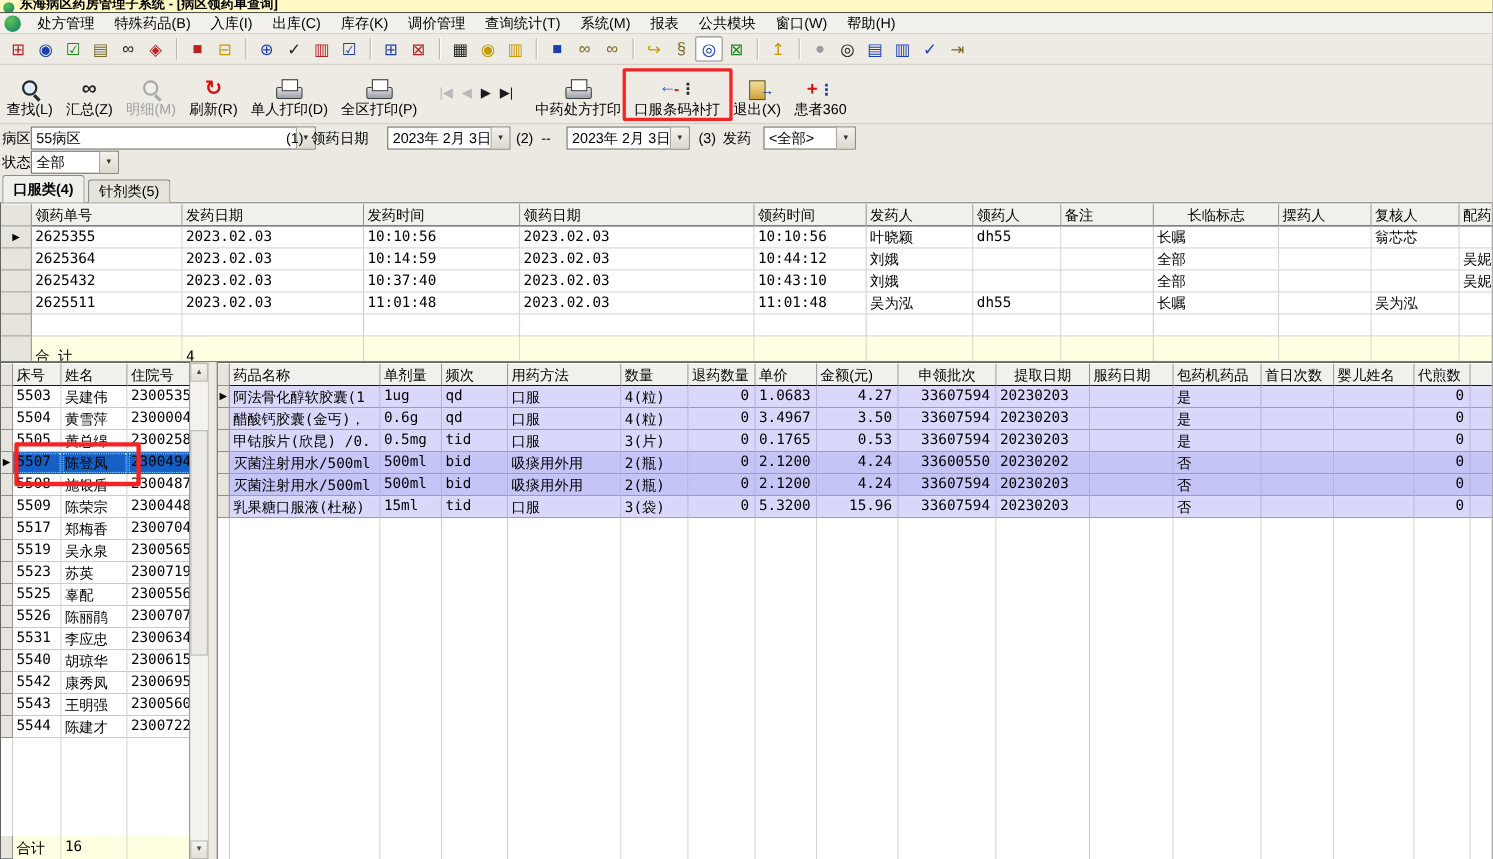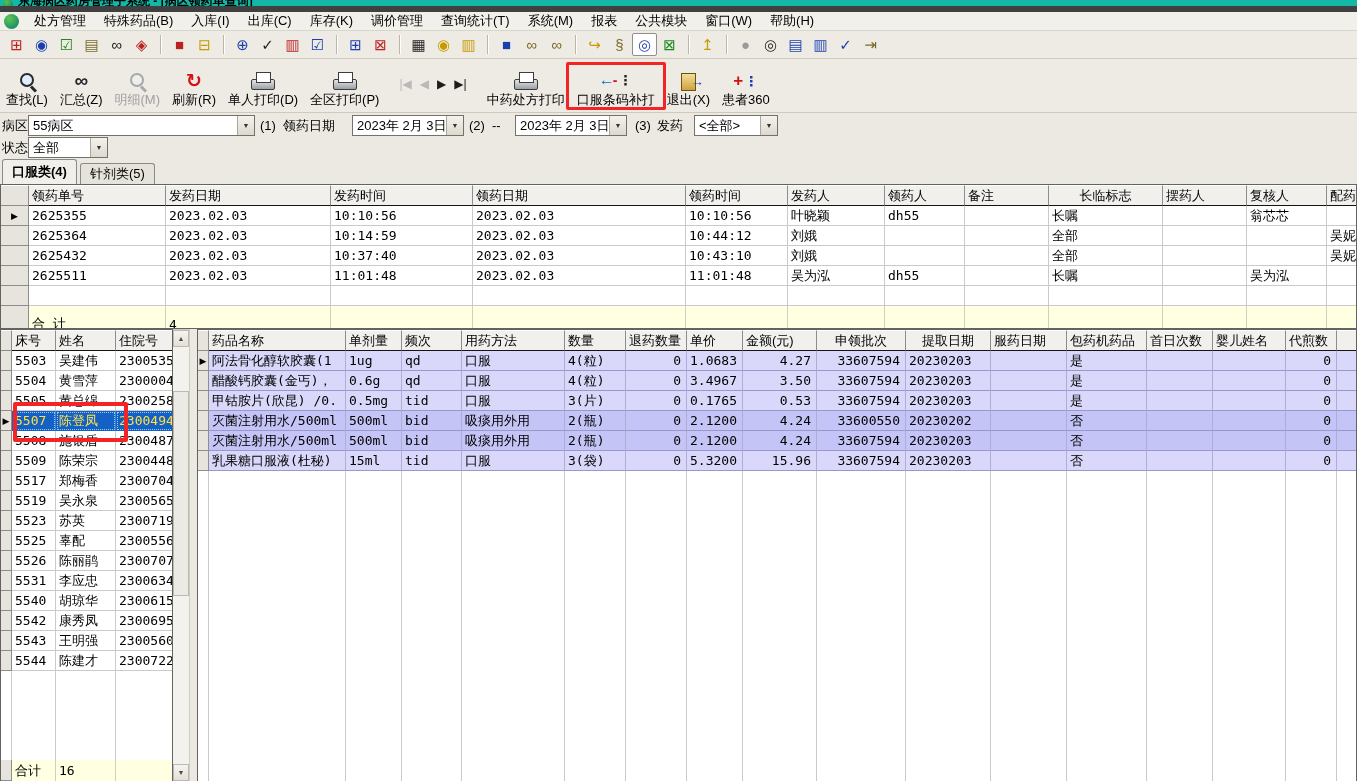--- a/index.html
+++ b/index.html
@@ -1,21 +1,21 @@
 <!DOCTYPE html>
 <html><head>
 <meta charset="utf-8">
 <style>
 *{margin:0;padding:0;box-sizing:border-box}
 html,body{background:#777}
 body{font-family:"Liberation Sans","DejaVu Sans",sans-serif;font-size:13px;color:#000}
 .screen{position:relative;width:1357px;height:781px;background:#ece9e2;overflow:hidden}
 
 
-.titlebar{height:12px;background:#14b8a6;display:flex;align-items:center;gap:5px;padding-left:3px;overflow:hidden;border-bottom:6px solid #404040}
+.titlebar{height:12px;background:#fef9c3;display:flex;align-items:center;gap:5px;padding-left:3px;overflow:hidden;border-bottom:1px solid #404040}
 .appdot{width:10px;height:10px;border-radius:50%;background:radial-gradient(circle at 35% 30%,#57c24e,#0a7a6d);margin-top:2px;flex:none}
 .titletxt{font-size:12px;font-weight:bold;line-height:15px;margin-top:-4px;white-space:nowrap}
 
 
 .menubar{height:19px;display:flex;align-items:center;background:#f2f0ea;border-bottom:1px solid #d9d5c9;padding-left:2px}
 .menuico{width:15px;height:15px;border-radius:50%;background:radial-gradient(circle at 35% 30%,#5ec653,#0a7a6d);margin:0 6px 0 2px;flex:none}
 .mi{padding:0 9px;height:100%;display:flex;align-items:center;white-space:nowrap}
 
 
 .toolbar1{height:28px;display:flex;align-items:center;background:#eeebe4;border-bottom:1px solid #cfcabb;padding-left:4px}
@@ -77,21 +77,21 @@
 .cell{display:flex;align-items:center;padding:0 3px;border-right:1px solid #cacaca;border-bottom:1px solid #cacaca;white-space:nowrap;overflow:hidden;background:#fff;font-family:"DejaVu Sans Mono","Liberation Sans",sans-serif;font-size:13px;flex:none}
 .gut{background:#e7e4de;border-right:1px solid #8d8d8d;border-bottom:1px solid #8d8d8d;display:flex;align-items:center;justify-content:center;font-size:9px;color:#000;padding:0;flex:none}
 .ar{justify-content:flex-end;padding-right:5px}
 .sum .cell{background:#ffffe1;border-right:1px solid #cfcfc2;border-bottom:none}
 .fill{display:flex;flex:1}
 .fill .cell{height:auto;border-bottom:none}
 
 .o0{width:28px}.o1{width:137px}.o2{width:165px}.o3{width:142px}.o4{width:213px}.o5{width:102px}.o6{width:97px}.o7{width:80px}.o8{width:84px}.o9{width:114px}.o10{width:84px}.o11{width:80px}.o12{width:31px}
 
 .p0{width:11px}.p1{width:44px}.p2{width:60px}.p3{width:58px}
-.sel .cell{background:#1560c4;color:#fde047;border-bottom-color:#1560c4;border-right-color:#3a7fd4;outline:1px dotted #8fd2ff;outline-offset:-2px}
+.sel .cell{background:#1560c4;color:#000000;border-bottom-color:#1560c4;border-right-color:#3a7fd4;outline:1px dotted #8fd2ff;outline-offset:-2px}
 
 .d0{width:11px}.d1{width:137px}.d2{width:56px}.d3{width:60px}.d4{width:103px}.d5{width:61px}.d6{width:61px}.d7{width:56px}.d8{width:74px}.d9{width:89px}.d10{width:85px}.d11{width:76px}.d12{width:80px}.d13{width:66px}.d14{width:73px}.d15{width:51px}.d16{width:21px;border-right:none!important}
 .drugrow .cell{background:#d9d8fb;border-right-color:#adadd6;border-bottom-color:#9898cb}
 .drugrow.dark .cell{background:#c5c4f6}
 
 
 .bottom{display:flex;height:453px}
 .leftgrid{width:173px;flex:none}
 .vscroll{width:17px;flex:none;display:flex;flex-direction:column;background:#f4f2ee;border:1px solid #d0ccc2;border-left:none}
 .sarr{height:17px;flex:none;background:linear-gradient(#f6f4f0,#e3e0d8);border:1px solid #bdb9ae;display:flex;align-items:center;justify-content:center;font-size:7px;color:#4a4a4a}
@@ -223,21 +223,21 @@
             <span class="pl">+</span>
             <span class="dd">⋮</span>
           </span>
       </span>
       <span class="lbl">患者360</span>
     </div>
   </div>
 
   <div class="filters">
     <span class="flabel" style="left:2px;top:2px">病区</span>
-    <div class="combo" style="left:28px;top:2px;width:227px">
+    <div class="combo" style="left:28px;top:2px;width:259px">
       <span class="cv">55病区</span>
       <span class="cbtn">▼</span>
     </div>
     <span class="flabel" style="left:260px;top:2px">(1)</span>
     <span class="flabel" style="left:283px;top:2px">领药日期</span>
     <div class="combo" style="left:352px;top:2px;width:112px">
       <span class="cv">2023年 2月 3日</span>
       <span class="cbtn">▼</span>
     </div>
     <span class="flabel" style="left:469px;top:2px">(2)</span>

